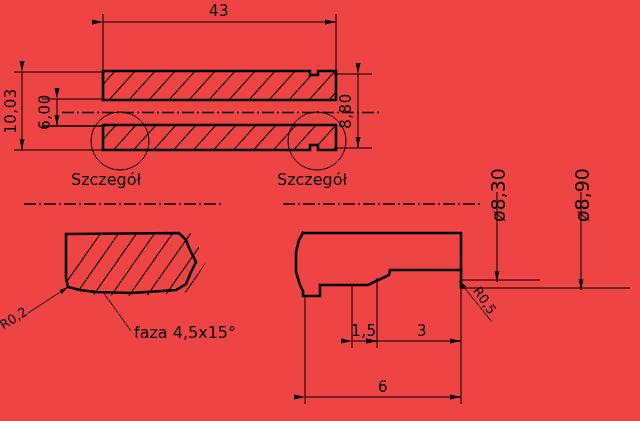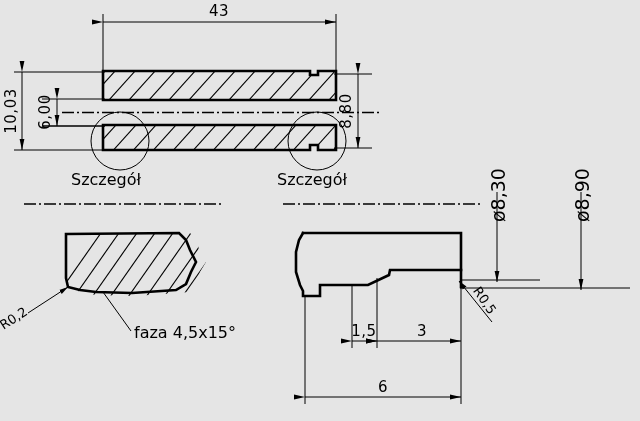--- a/index.html
+++ b/index.html
@@ -7,21 +7,21 @@
     padding: 0;
     background: #ffffff;
   }
   body {
     font-family: "DejaVu Sans", sans-serif;
   }
   #drawing-root {
     position: relative;
     width: 640px;
     height: 421px;
-    background: #e5e5e5;
+    background: #ef4444;
     overflow: hidden;
   }
   svg#cad {
     display: block;
     width: 640px;
     height: 421px;
   }
   .thin  { stroke: #000; stroke-width: 1;   fill: none; }
   .med   { stroke: #000; stroke-width: 1.6; fill: none; }
   .thick { stroke: #000; stroke-width: 2.6; fill: none; stroke-linejoin: miter; stroke-linecap: square; }

